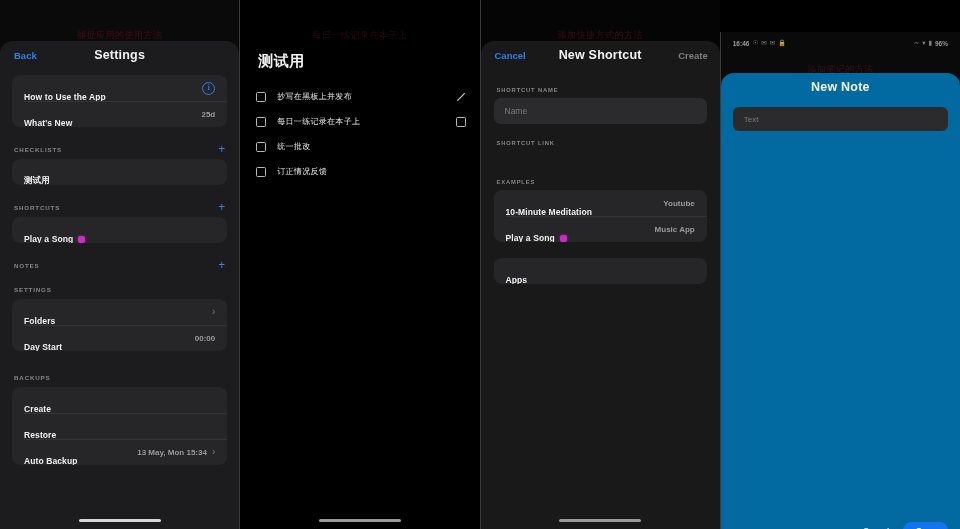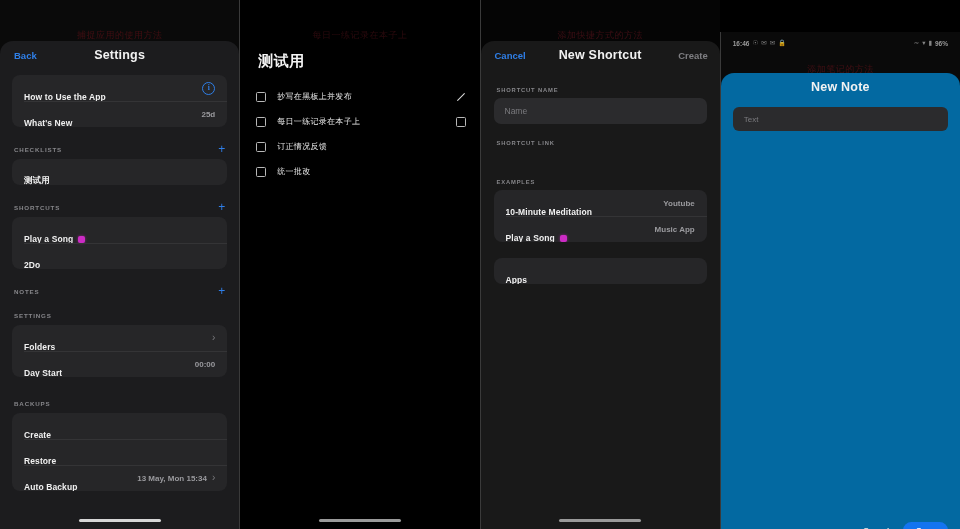--- a/index.html
+++ b/index.html
@@ -195,23 +195,20 @@
       <div class="sp12"></div>
 
       <div class="sect-head">
         <span class="sect-title">SHORTCUTS</span>
         <span class="plus">+</span>
       </div>
       <div class="card">
         <div class="row">
           <span class="row-label"><span>Play a Song</span><span class="badge-dot"></span></span>
         </div>
-        <div class="row">
-          <span class="row-label">2Do</span>
-        </div>
       </div>
 
       <div class="sp12"></div>
 
       <div class="sect-head">
         <span class="sect-title">NOTES</span>
         <span class="plus">+</span>
       </div>
 
       <div class="sp4"></div>
@@ -278,27 +275,27 @@
       <div class="cl-item">
         <span class="cbox"></span>
         <span class="cl-text">每日一练记录在本子上</span>
         <span class="cl-right">
           <span class="cbox"></span>
         </span>
       </div>
 
       <div class="cl-item">
         <span class="cbox"></span>
-        <span class="cl-text">订正情况反馈</span>
+        <span class="cl-text">统一批改</span>
         <span class="cl-right"></span>
       </div>
 
       <div class="cl-item">
         <span class="cbox"></span>
-        <span class="cl-text">统一批改</span>
+        <span class="cl-text">订正情况反馈</span>
         <span class="cl-right"></span>
       </div>
 
     </div>
 
     <div class="home-ind dim"></div>
   </div>
 
   <div class="panel p3">
     <div class="wm w3">添加快捷方式的方法</div>

